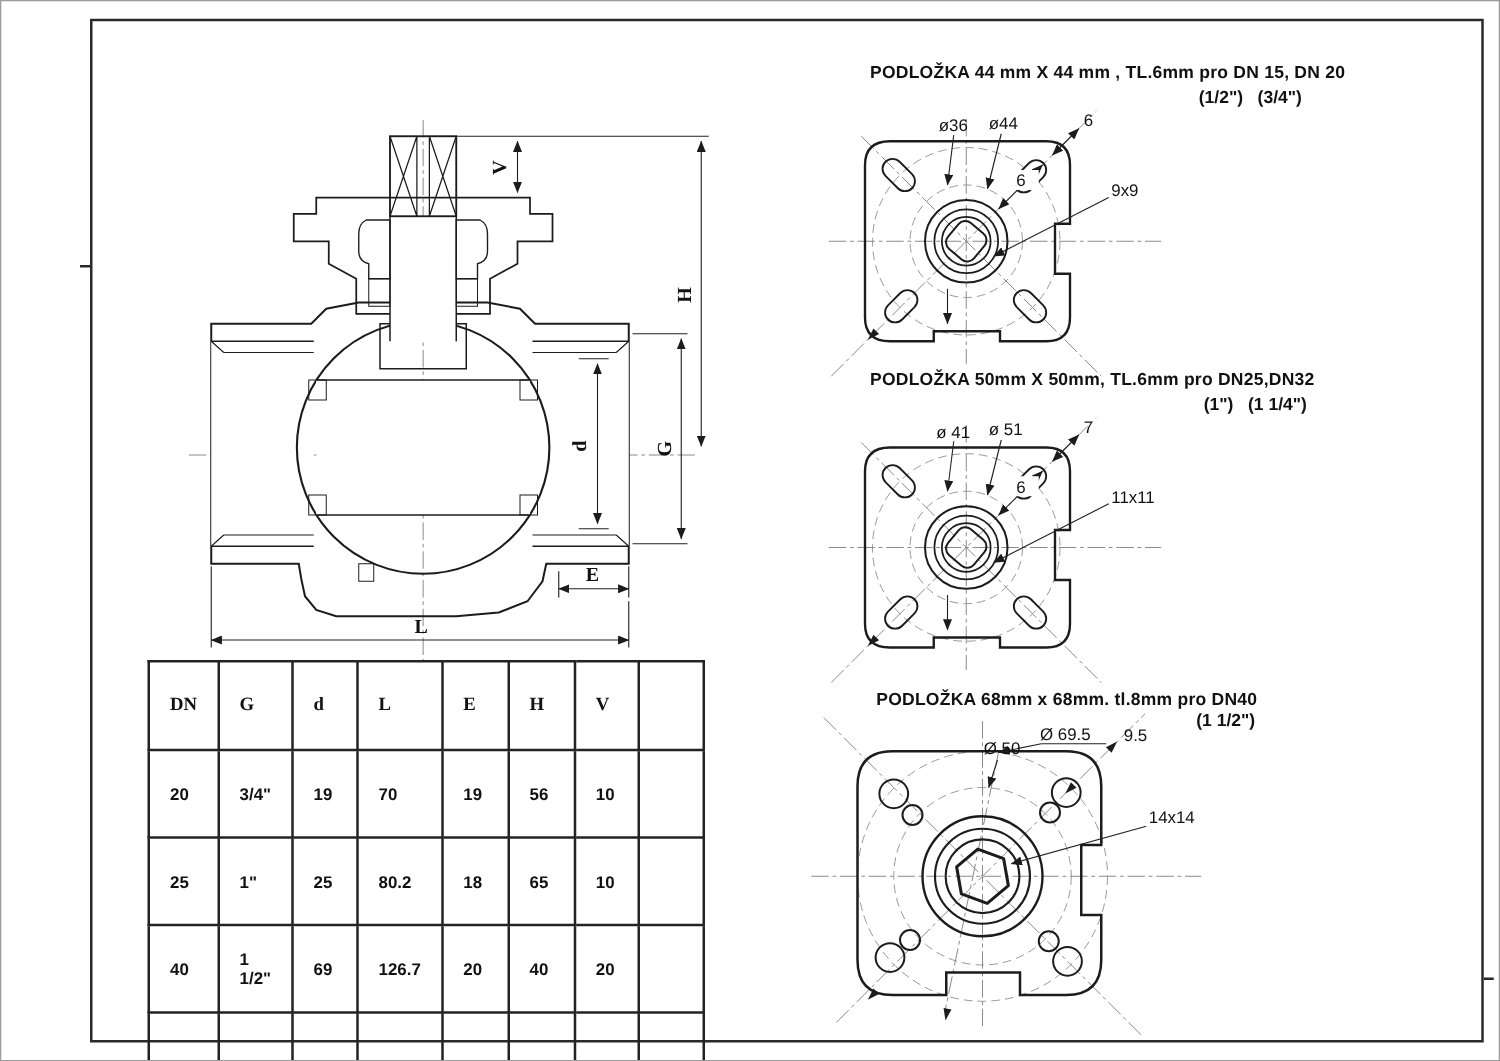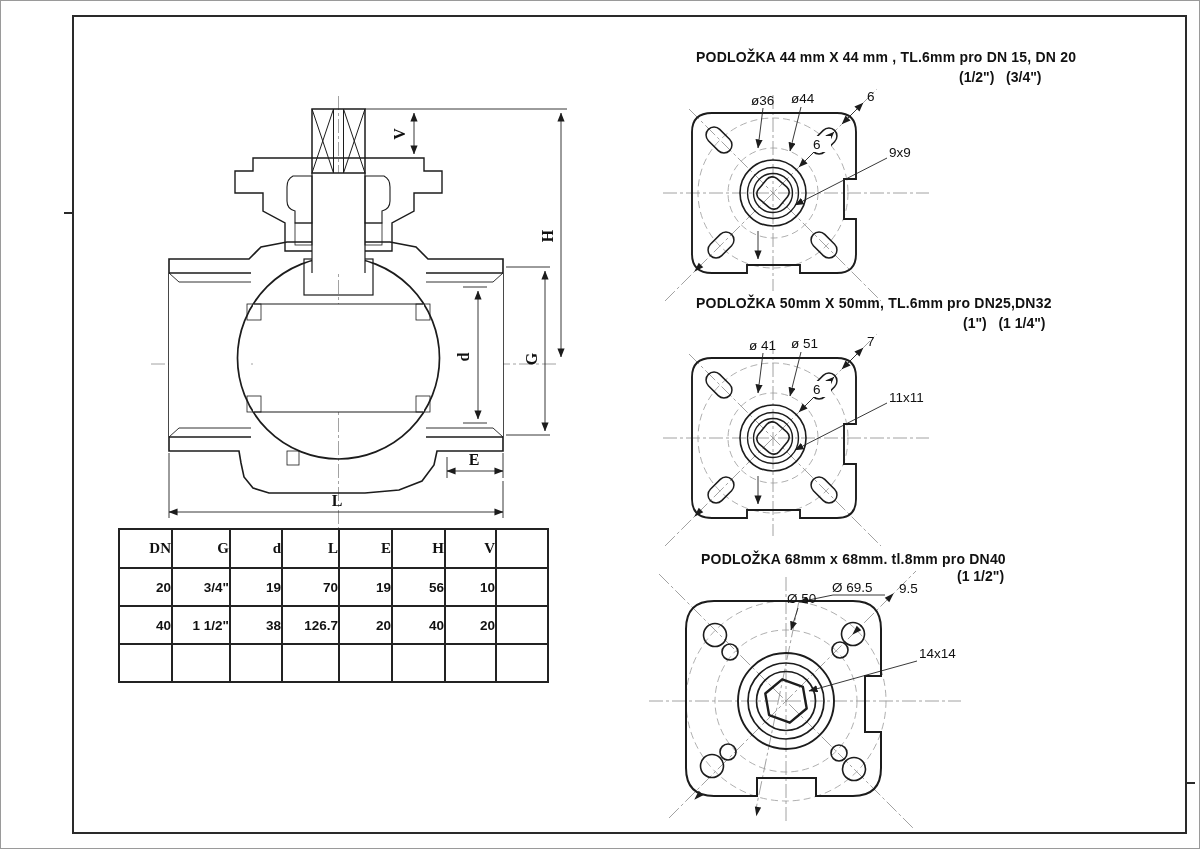--- a/index.html
+++ b/index.html
@@ -10,21 +10,21 @@
   .flange-title{position:absolute;font-weight:bold;font-size:14px;letter-spacing:.2px;white-space:pre;}
   .flange-sizes{position:absolute;font-weight:bold;font-size:14px;white-space:pre;}
   svg{position:absolute;overflow:visible;}
   svg text{font-family:"Liberation Sans",sans-serif;font-size:13.5px;fill:#111;stroke:none;}
   svg text.dim{font-family:"Liberation Serif",serif;font-size:16px;font-weight:600;}
   .cl{stroke:#8a8a8a;stroke-width:.8;stroke-dasharray:14 3 3 3;fill:none;}
   .bc{stroke:#9a9a9a;stroke-width:.8;stroke-dasharray:7 4;fill:none;}
   .ln{stroke:#1c1c1c;fill:none;}
   .thin{stroke:#222;stroke-width:.9;fill:none;}
   table.dims{position:absolute;left:117px;top:527px;border-collapse:collapse;table-layout:fixed;}
-  table.dims th,table.dims td{border:2px solid #232323;text-align:right;vertical-align:middle;padding:0;
+  table.dims th,table.dims td{border:2px solid #232323;text-align:left;vertical-align:middle;padding:16px;
       font-weight:bold;font-size:13.5px;font-family:"Liberation Sans",sans-serif;height:36px;}
   table.dims th{font-family:"Liberation Serif",serif;font-size:15px;height:37px;}
 </style>
 </head>
 <body>
 
 <div class="page">
   <div class="frame"></div>
   <div class="tick" style="left:63px;top:211px;width:8px;height:2px;"></div>
   <div class="tick" style="left:1186px;top:781px;width:8px;height:2px;"></div>
@@ -245,23 +245,33 @@
           <td>20</td>
           <td>3/4"</td>
           <td>19</td>
           <td>70</td>
           <td>19</td>
           <td>56</td>
           <td>10</td>
           <td></td>
         </tr>
         <tr>
+          <td>25</td>
+          <td>1"</td>
+          <td>25</td>
+          <td>80.2</td>
+          <td>18</td>
+          <td>65</td>
+          <td>10</td>
+          <td></td>
+        </tr>
+        <tr>
           <td>40</td>
           <td>1 1/2"</td>
-          <td>38</td>
+          <td>69</td>
           <td>126.7</td>
           <td>20</td>
           <td>40</td>
           <td>20</td>
           <td></td>
         </tr>
         <tr>
           <td></td>
           <td></td>
           <td></td>

